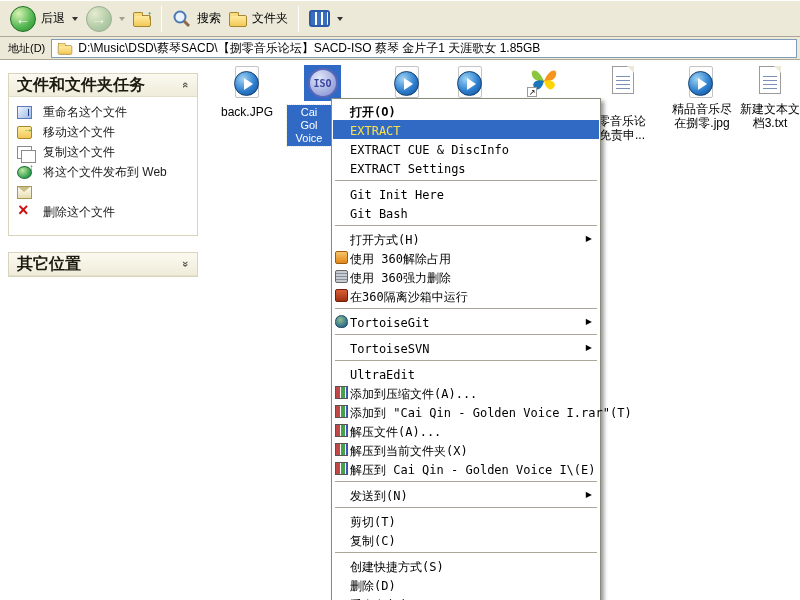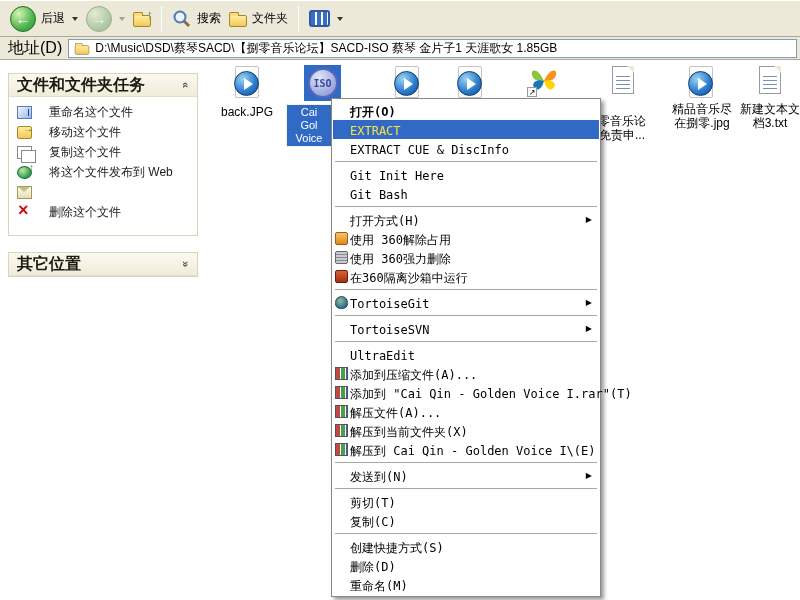--- a/index.html
+++ b/index.html
@@ -25,40 +25,40 @@
   .folder-ic::before { content:""; position:absolute; top:-4px; left:-1px; width:8px; height:3px;
     background:#f7dd80; border:1px solid #a8862e; border-bottom:none; border-radius:2px 2px 0 0; }
   .up-arrow { position:absolute; right:-3px; top:-9px; color:#1f8c1f; font-weight:bold; font-size:13px;
     text-shadow:0 0 1px #fff; }
   .views-ic { width:21px; height:17px; border:2px solid #2a5aa8; border-radius:3px;
     background:repeating-linear-gradient(90deg,#3a6ec0 0 4px,#fdfdfd 4px 6px); }
 
   
   .addressbar { height:23px; background:#ECE9D8; border-bottom:1px solid #ACA899;
     display:flex; align-items:center; padding:0 3px 0 8px; gap:6px; }
-  .addr-label { font-size:16px; color:#000; white-space:nowrap; }
+  .addr-label { font-size:11px; color:#000; white-space:nowrap; }
   .addr-input { flex:1; height:19px; background:#fff; border:1px solid #7F9DB9;
     display:flex; align-items:center; gap:4px; padding:0 4px; overflow:hidden; }
   .addr-input .folder-ic { transform:scale(.8); margin-top:3px; }
   .addr-text { font-size:12px; white-space:nowrap; }
 
   
   .content { position:absolute; top:61px; left:0; width:800px; height:539px; background:#fff; }
 
   
   .sidebar { position:absolute; left:8px; top:12px; width:190px; }
   .panel { border:1px solid #D9D4BC; background:#fff; margin-bottom:16px; }
   .panel-h { height:23px; background:linear-gradient(#FBF9F0,#F0ECDA); border-bottom:1px solid #E4DFC8;
     display:flex; align-items:center; justify-content:space-between; padding:0 8px; cursor:default; }
   .panel-h b { font-size:16px; color:#1a1a10; }
   .chev { font-size:11px; font-weight:bold; color:#55554a; display:inline-block; }
   .chev.up { transform:rotate(90deg); }
   .chev.down { transform:rotate(90deg); }
   .panel-b { padding:8px 6px 10px 8px; }
-  .task { display:flex; gap:17px; align-items:flex-start; margin-bottom:6px; cursor:default; }
+  .task { display:flex; gap:11px; align-items:flex-start; margin-bottom:6px; cursor:default; }
   .task-label { font-size:12px; color:#1a1a1a; max-width:130px; line-height:14px; }
   .t-ic { width:15px; height:13px; flex:none; position:relative; margin-top:1px; }
   .ic-rename { background:linear-gradient(135deg,#eef4ff,#9cb8e4); border:1px solid #5a7ab8; }
   .ic-rename::after { content:""; position:absolute; right:2px; top:2px; width:1px; height:7px; background:#20408a; }
   .ic-move { background:linear-gradient(#ffec9e,#f2c858); border:1px solid #a8862e; border-radius:2px; }
   .ic-move::after { content:"→"; position:absolute; right:-2px; top:-4px; color:#1f8c1f; font-weight:bold; font-size:10px; }
   .ic-copy { background:#fff; border:1px solid #8a8a8a; }
   .ic-copy::after { content:""; position:absolute; left:3px; top:3px; width:13px; height:11px; background:#fff; border:1px solid #8a8a8a; }
   .ic-web { border-radius:50%; background:radial-gradient(circle at 35% 30%,#bfe8a0,#2f9c4f 70%); border:1px solid #1d6e34; }
   .ic-web::after { content:"↑"; position:absolute; right:-3px; top:-5px; color:#1f8c1f; font-weight:bold; font-size:10px; }
@@ -265,20 +265,21 @@
     <div class="file-label" style="margin-top:0">
       <div>新建文本文</div>
       <div>档3.txt</div>
     </div>
   </div>
 
   <div class="menu">
     <div class="mi bold"><span class="mit">打开(O)</span></div>
     <div class="mi sel"><span class="mit">EXTRACT</span></div>
     <div class="mi"><span class="mit">EXTRACT CUE &amp; DiscInfo</span></div>
+    <div class="mi"><span class="mit">EXTRACT Settings</span></div>
     <div class="msep"></div>
     <div class="mi"><span class="mit">Git Init Here</span></div>
     <div class="mi"><span class="mit">Git Bash</span></div>
     <div class="msep"></div>
     <div class="mi"><span class="mit">打开方式(H)</span><span class="arrow">▶</span></div>
     <div class="mi"><span class="mic mic-360a"></span><span class="mit">使用 360解除占用</span></div>
     <div class="mi"><span class="mic mic-360b"></span><span class="mit">使用 360强力删除</span></div>
     <div class="mi"><span class="mic mic-360c"></span><span class="mit">在360隔离沙箱中运行</span></div>
     <div class="msep"></div>
     <div class="mi"><span class="mic mic-turtle"></span><span class="mit">TortoiseGit</span><span class="arrow">▶</span></div>

